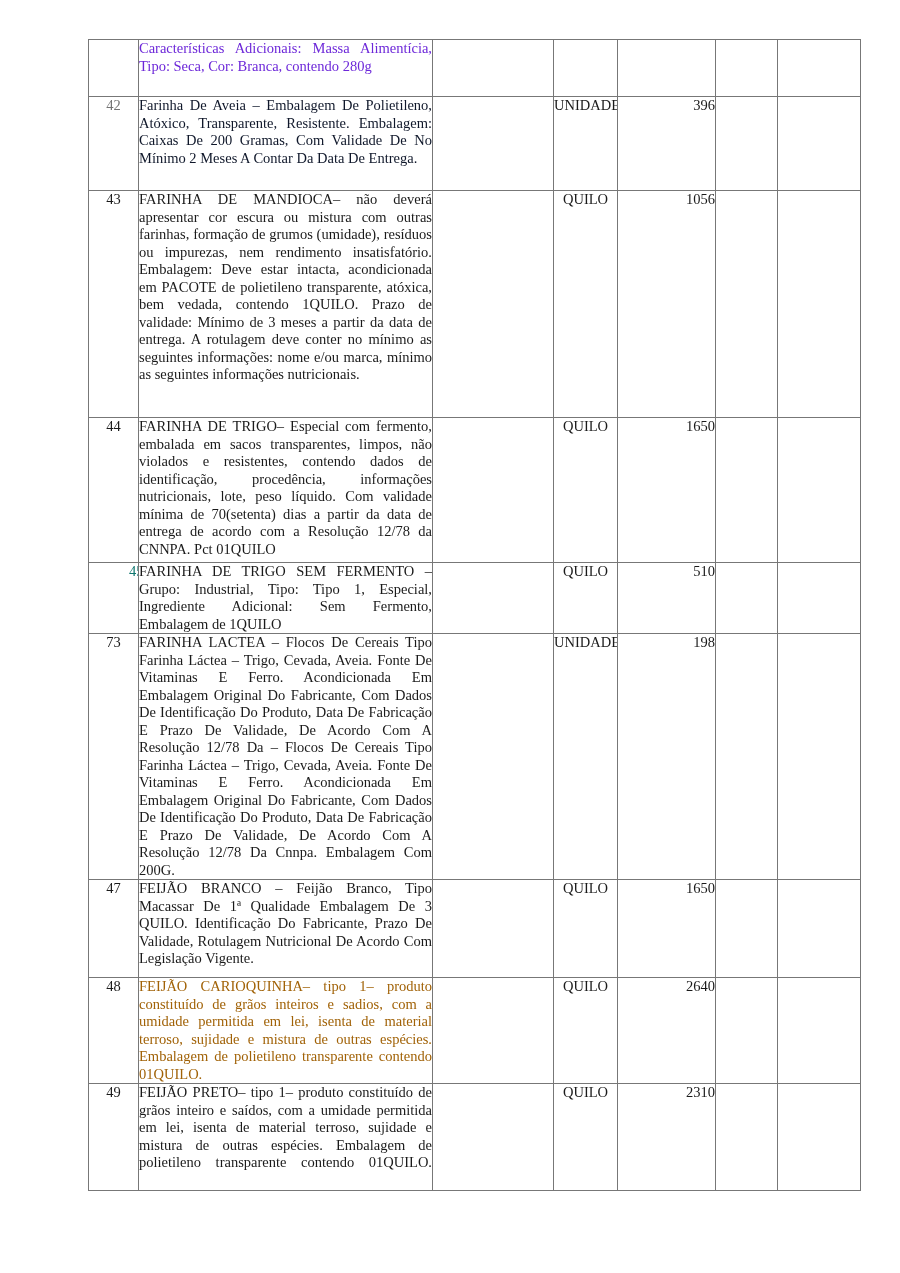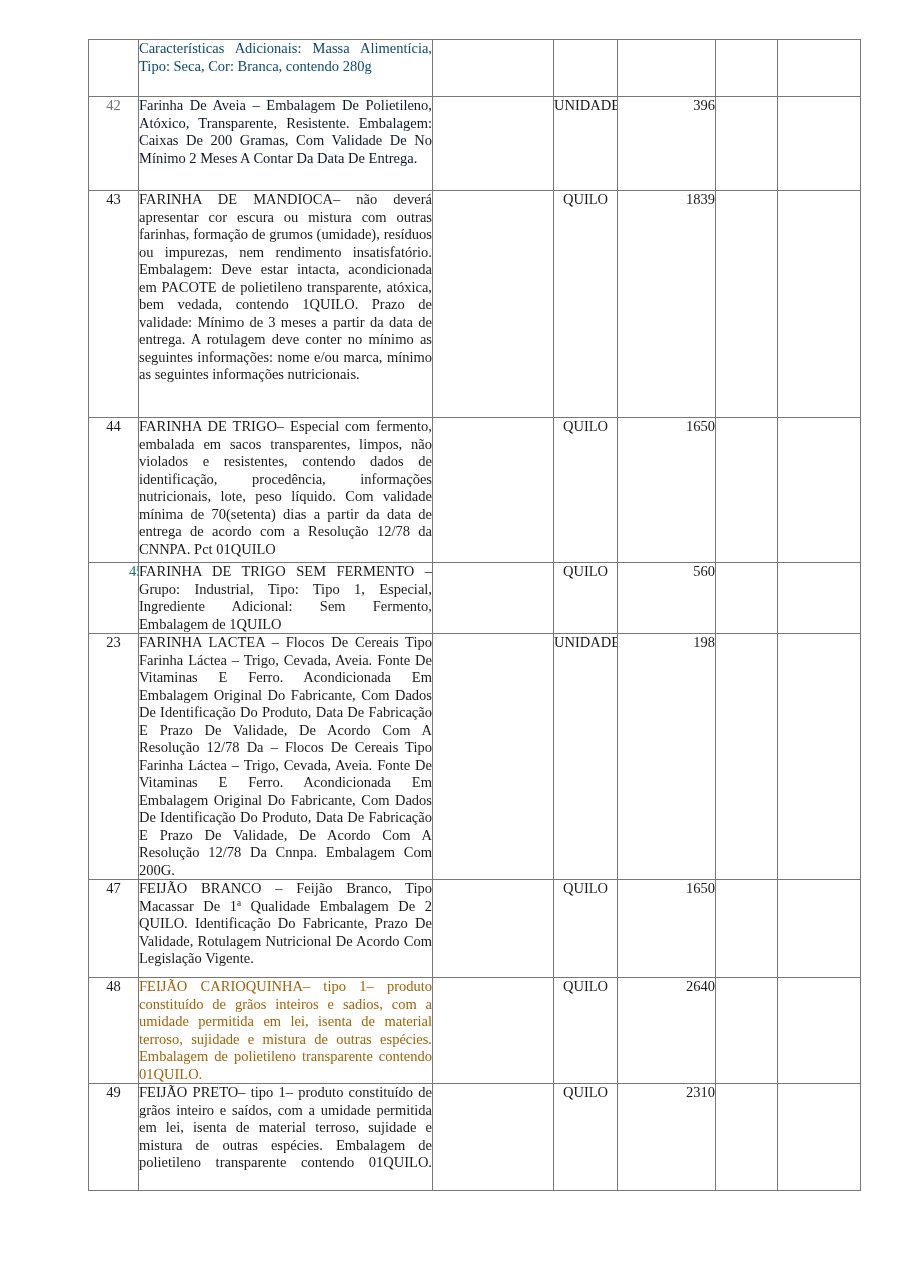--- a/index.html
+++ b/index.html
@@ -50,75 +50,75 @@
       <col style="width:294px">
       <col style="width:121px">
       <col style="width:64px">
       <col style="width:98px">
       <col style="width:62px">
       <col style="width:83px">
     </colgroup>
     <tbody id="tbody">
         <tr style="height: 57px;">
     <td class="c-item" style="border-color: rgb(119, 119, 119); color: rgb(26, 26, 26);"></td>
-    <td class="c-desc" style="border-color: rgb(119, 119, 119); color: #0c4a6e;">Características Adicionais: Massa Alimentícia, Tipo: Seca, Cor: Branca, contendo 280g</td>
+    <td class="c-desc" style="border-color: rgb(119, 119, 119); color: #6d28d9;">Características Adicionais: Massa Alimentícia, Tipo: Seca, Cor: Branca, contendo 280g</td>
     <td class="c-blank" style="border-color: rgb(119, 119, 119); color: rgb(26, 26, 26);"></td>
     <td class="c-unit" style="border-color: rgb(119, 119, 119); color: rgb(26, 26, 26);"></td>
     <td class="c-qty" style="border-color: rgb(119, 119, 119); color: rgb(26, 26, 26);"></td>
     <td class="c-blank" style="border-color: rgb(119, 119, 119); color: rgb(26, 26, 26);"></td>
     <td class="c-blank" style="border-color: rgb(119, 119, 119); color: rgb(26, 26, 26);"></td>
   </tr>
         <tr style="height: 94px;">
     <td class="c-item" style="border-color: rgb(119, 119, 119); color: #737373;">42</td>
     <td class="c-desc" style="border-color: rgb(119, 119, 119); color: #0f172a;">Farinha De Aveia – Embalagem De Polietileno, Atóxico, Transparente, Resistente. Embalagem: Caixas De 200 Gramas, Com Validade De No Mínimo 2 Meses A Contar Da Data De Entrega.</td>
     <td class="c-blank" style="border-color: rgb(119, 119, 119); color: rgb(26, 26, 26);"></td>
     <td class="c-unit" style="border-color: rgb(119, 119, 119); color: rgb(26, 26, 26);">UNIDADE</td>
     <td class="c-qty" style="border-color: rgb(119, 119, 119); color: rgb(26, 26, 26); text-align: right;">396</td>
     <td class="c-blank" style="border-color: rgb(119, 119, 119); color: rgb(26, 26, 26);"></td>
     <td class="c-blank" style="border-color: rgb(119, 119, 119); color: rgb(26, 26, 26);"></td>
   </tr>
         <tr style="height: 227px;">
     <td class="c-item" style="border-color: rgb(119, 119, 119); color: rgb(26, 26, 26); margin-left: 24px;">43</td>
     <td class="c-desc" style="border-color: rgb(119, 119, 119); color: rgb(26, 26, 26);">FARINHA DE MANDIOCA– não deverá apresentar cor escura ou mistura com outras farinhas, formação de grumos (umidade), resíduos ou impurezas, nem rendimento insatisfatório. Embalagem: Deve estar intacta, acondicionada em PACOTE de polietileno transparente, atóxica, bem vedada, contendo 1QUILO. Prazo de validade: Mínimo de 3 meses a partir da data de entrega. A rotulagem deve conter no mínimo as seguintes informações: nome e/ou marca, mínimo as seguintes informações nutricionais.</td>
     <td class="c-blank" style="border-color: rgb(119, 119, 119); color: rgb(26, 26, 26);"></td>
     <td class="c-unit" style="border-color: rgb(119, 119, 119); color: rgb(26, 26, 26);">QUILO</td>
-    <td class="c-qty" style="border-color: rgb(119, 119, 119); color: rgb(26, 26, 26);">1839</td>
+    <td class="c-qty" style="border-color: rgb(119, 119, 119); color: rgb(26, 26, 26);">1056</td>
     <td class="c-blank" style="border-color: rgb(119, 119, 119); color: rgb(26, 26, 26);"></td>
     <td class="c-blank" style="border-color: rgb(119, 119, 119); color: rgb(26, 26, 26);"></td>
   </tr>
         <tr style="height: 145px;">
     <td class="c-item" style="border-color: rgb(119, 119, 119); color: rgb(26, 26, 26); text-align: center;">44</td>
     <td class="c-desc" style="border-color: rgb(119, 119, 119); color: rgb(26, 26, 26);">FARINHA DE TRIGO– Especial com fermento, embalada em sacos transparentes, limpos, não violados e resistentes, contendo dados de identificação, procedência, informações nutricionais, lote, peso líquido. Com validade mínima de 70(setenta) dias a partir da data de entrega de acordo com a Resolução 12/78 da CNNPA. Pct 01QUILO</td>
     <td class="c-blank" style="border-color: rgb(119, 119, 119); color: rgb(26, 26, 26);"></td>
     <td class="c-unit" style="border-color: rgb(119, 119, 119); color: rgb(26, 26, 26);">QUILO</td>
     <td class="c-qty" style="border-color: rgb(119, 119, 119); color: rgb(26, 26, 26);">1650</td>
     <td class="c-blank" style="border-color: rgb(119, 119, 119); color: rgb(26, 26, 26);"></td>
     <td class="c-blank" style="border-color: rgb(119, 119, 119); color: rgb(26, 26, 26);"></td>
   </tr>
         <tr style="height: 71px;">
     <td class="c-item" style="border-color: rgb(119, 119, 119); color: #0f766e; padding-left: 40px;">45</td>
     <td class="c-desc" style="border-color: rgb(119, 119, 119); color: rgb(26, 26, 26);">FARINHA DE TRIGO SEM FERMENTO – Grupo: Industrial, Tipo: Tipo 1, Especial, Ingrediente Adicional: Sem Fermento, Embalagem de 1QUILO</td>
     <td class="c-blank" style="border-color: rgb(119, 119, 119); color: rgb(26, 26, 26);"></td>
     <td class="c-unit" style="border-color: rgb(119, 119, 119); color: rgb(26, 26, 26);">QUILO</td>
-    <td class="c-qty" style="border-color: rgb(119, 119, 119); color: rgb(26, 26, 26);">560</td>
+    <td class="c-qty" style="border-color: rgb(119, 119, 119); color: rgb(26, 26, 26);">510</td>
     <td class="c-blank" style="border-color: rgb(119, 119, 119); color: rgb(26, 26, 26);"></td>
     <td class="c-blank" style="border-color: rgb(119, 119, 119); color: rgb(26, 26, 26);"></td>
   </tr>
         <tr style="height: 244px;">
-    <td class="c-item" style="border-color: rgb(119, 119, 119); color: rgb(26, 26, 26);">23</td>
+    <td class="c-item" style="border-color: rgb(119, 119, 119); color: rgb(26, 26, 26);">73</td>
     <td class="c-desc" style="border-color: rgb(119, 119, 119); color: rgb(26, 26, 26);">FARINHA LACTEA – Flocos De Cereais Tipo Farinha Láctea – Trigo, Cevada, Aveia. Fonte De Vitaminas E Ferro. Acondicionada Em Embalagem Original Do Fabricante, Com Dados De Identificação Do Produto, Data De Fabricação E Prazo De Validade, De Acordo Com A Resolução 12/78 Da – Flocos De Cereais Tipo Farinha Láctea – Trigo, Cevada, Aveia. Fonte De Vitaminas E Ferro. Acondicionada Em Embalagem Original Do Fabricante, Com Dados De Identificação Do Produto, Data De Fabricação E Prazo De Validade, De Acordo Com A Resolução 12/78 Da Cnnpa. Embalagem Com 200G.</td>
     <td class="c-blank" style="border-color: rgb(119, 119, 119); color: rgb(26, 26, 26);"></td>
     <td class="c-unit" style="border-color: rgb(119, 119, 119); color: rgb(26, 26, 26);">UNIDADE</td>
     <td class="c-qty" style="border-color: rgb(119, 119, 119); color: rgb(26, 26, 26);">198</td>
     <td class="c-blank" style="border-color: rgb(119, 119, 119); color: rgb(26, 26, 26);"></td>
     <td class="c-blank" style="border-color: rgb(119, 119, 119); color: rgb(26, 26, 26);"></td>
   </tr>
         <tr style="height: 98px; margin-top: 16px;">
     <td class="c-item" style="border-color: rgb(119, 119, 119); color: rgb(26, 26, 26);">47</td>
-    <td class="c-desc" style="border-color: rgb(119, 119, 119); color: rgb(26, 26, 26);">FEIJÃO BRANCO – Feijão Branco, Tipo Macassar De 1ª Qualidade Embalagem De 2 QUILO. Identificação Do Fabricante, Prazo De Validade, Rotulagem Nutricional De Acordo Com Legislação Vigente.</td>
+    <td class="c-desc" style="border-color: rgb(119, 119, 119); color: rgb(26, 26, 26);">FEIJÃO BRANCO – Feijão Branco, Tipo Macassar De 1ª Qualidade Embalagem De 3 QUILO. Identificação Do Fabricante, Prazo De Validade, Rotulagem Nutricional De Acordo Com Legislação Vigente.</td>
     <td class="c-blank" style="border-color: rgb(119, 119, 119); color: rgb(26, 26, 26);"></td>
     <td class="c-unit" style="border-color: rgb(119, 119, 119); color: rgb(26, 26, 26);">QUILO</td>
     <td class="c-qty" style="border-color: rgb(119, 119, 119); color: rgb(26, 26, 26);">1650</td>
     <td class="c-blank" style="border-color: rgb(119, 119, 119); color: rgb(26, 26, 26);"></td>
     <td class="c-blank" style="border-color: rgb(119, 119, 119); color: rgb(26, 26, 26);"></td>
   </tr>
         <tr style="height: 103px;">
     <td class="c-item" style="border-color: rgb(119, 119, 119); color: rgb(26, 26, 26);">48</td>
     <td class="c-desc" style="border-color: rgb(119, 119, 119); color: #a16207;">FEIJÃO CARIOQUINHA– tipo 1– produto constituído de grãos inteiros e sadios, com a umidade permitida em lei, isenta de material terroso, sujidade e mistura de outras espécies. Embalagem de polietileno transparente contendo 01QUILO.</td>
     <td class="c-blank" style="border-color: rgb(119, 119, 119); color: rgb(26, 26, 26);"></td>

